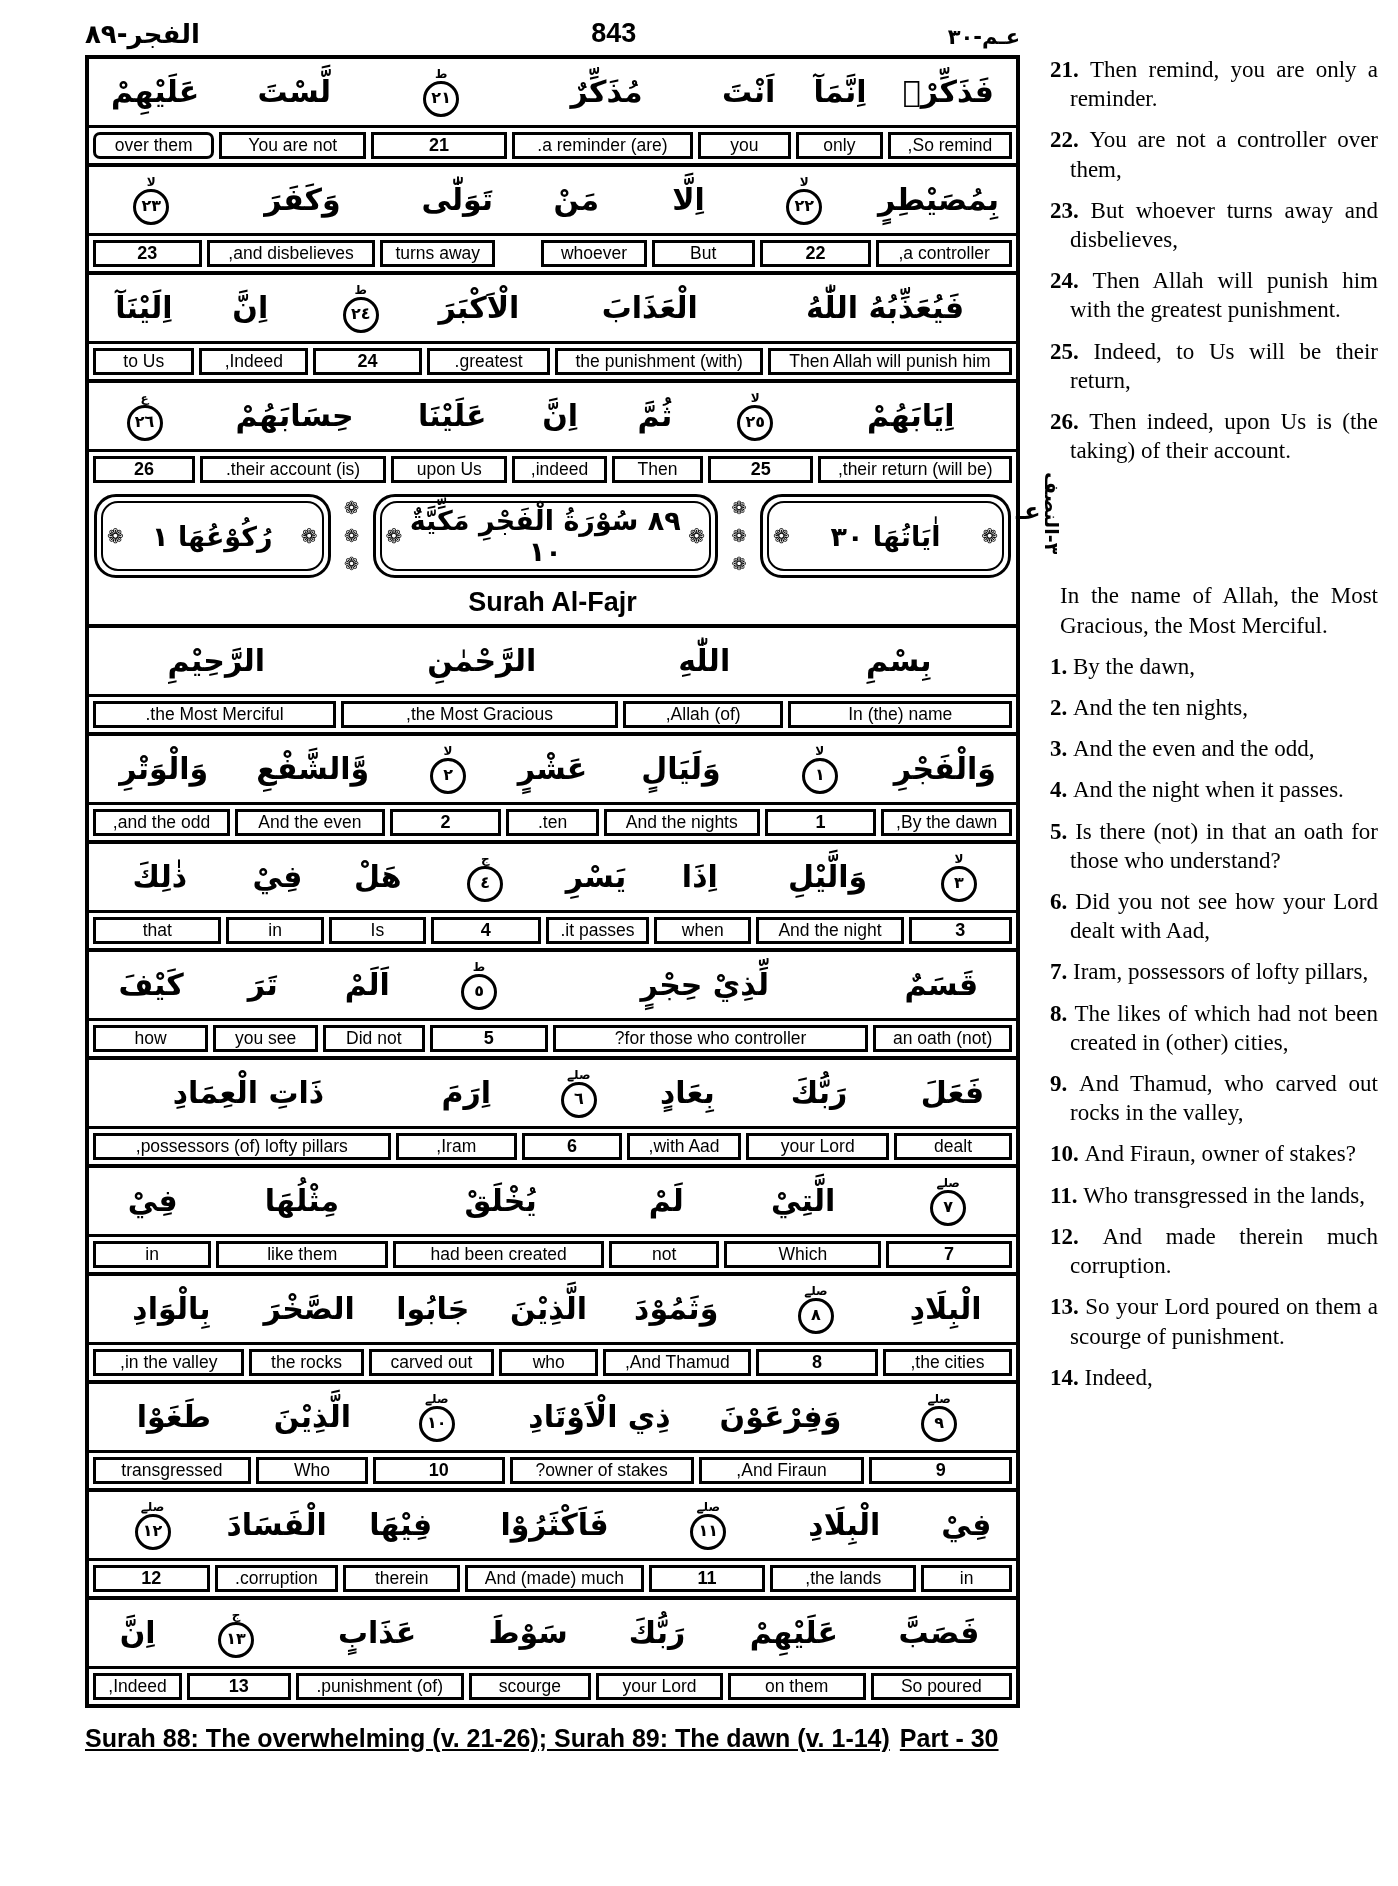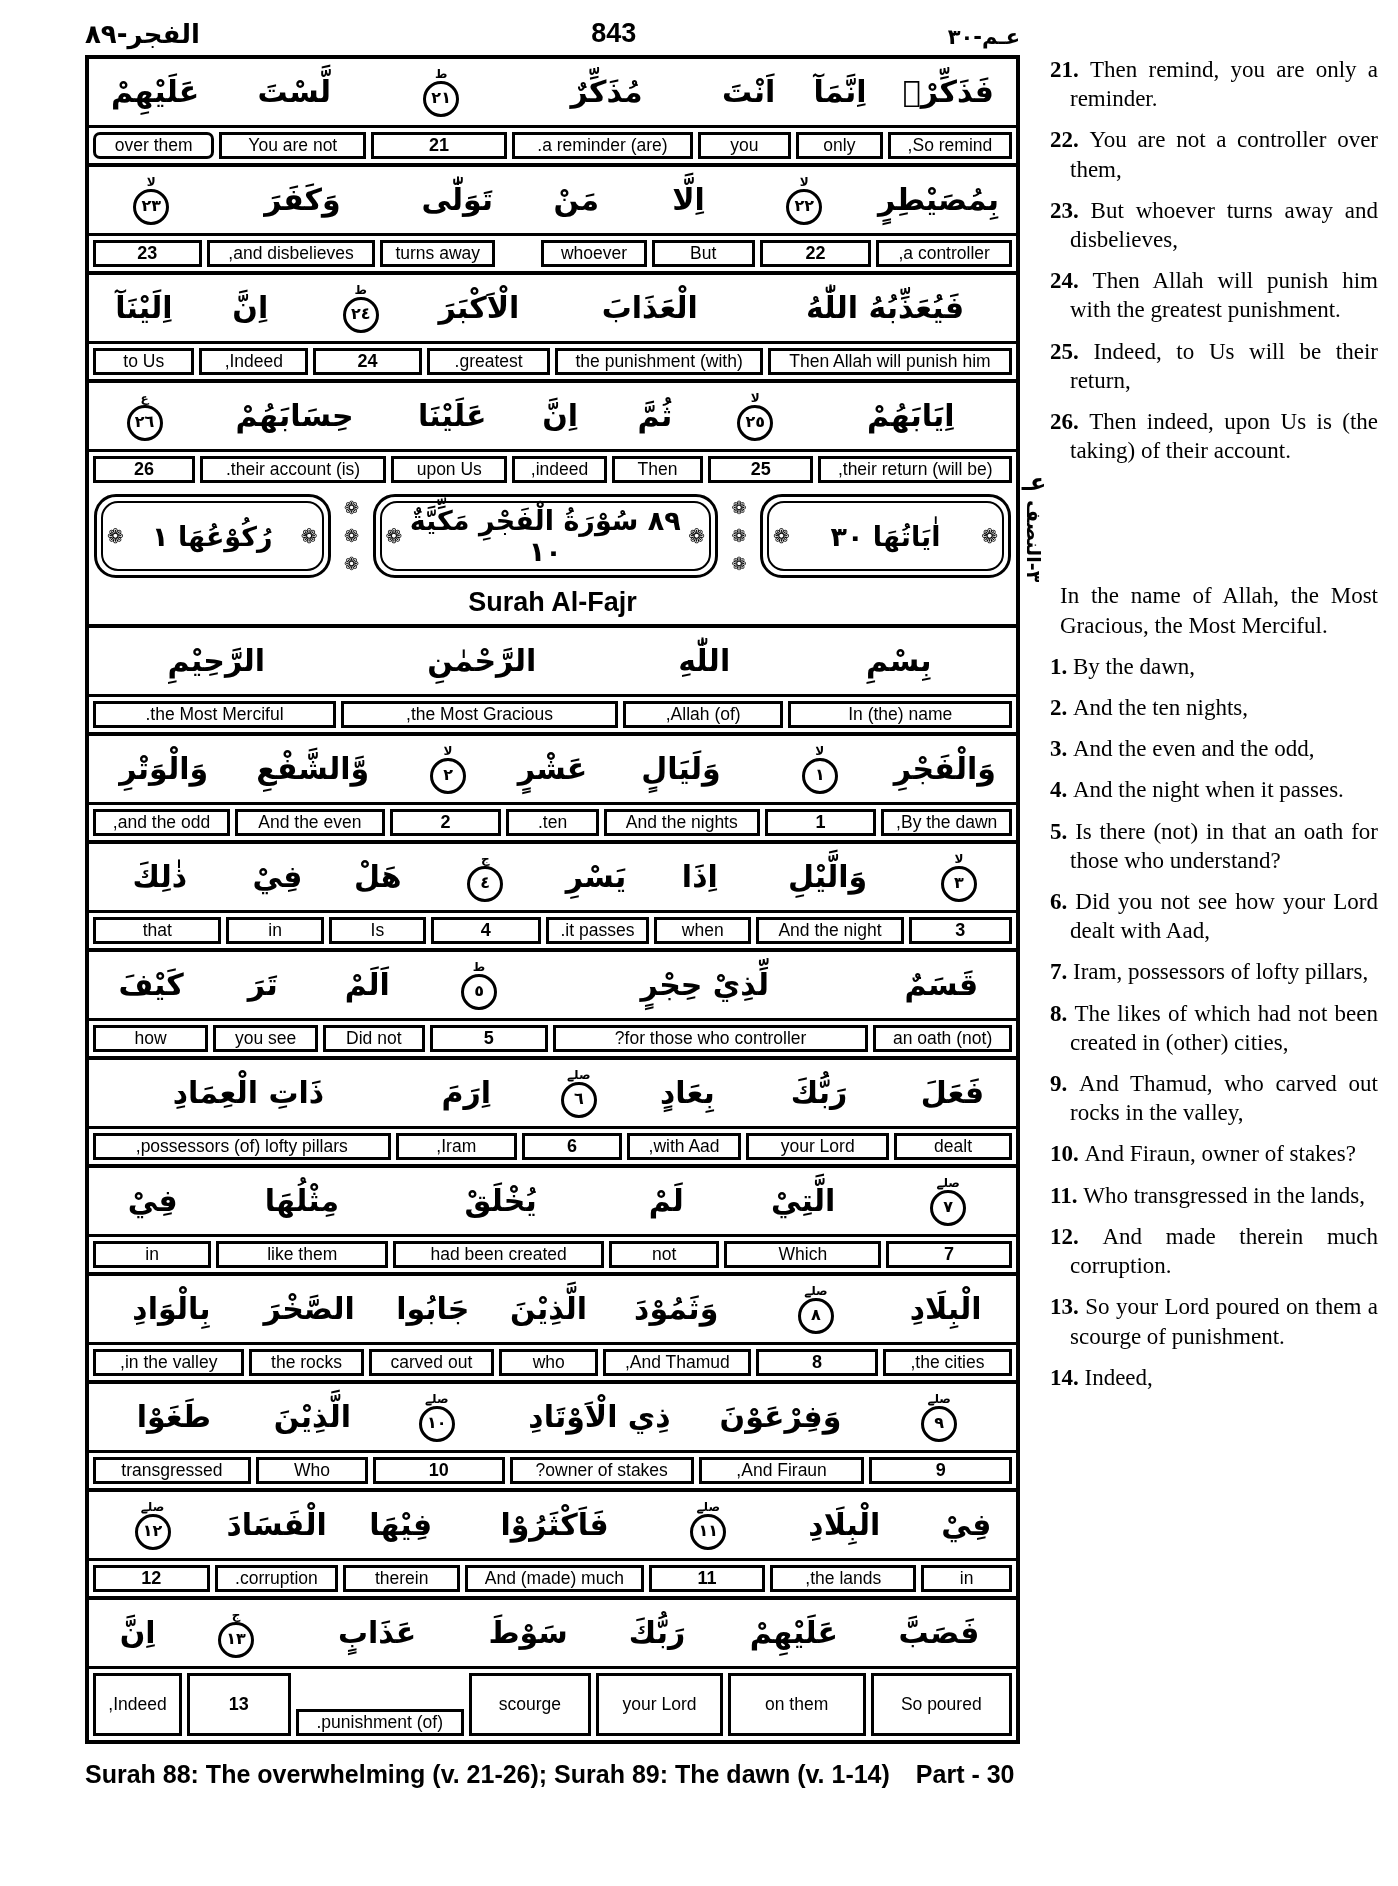--- a/index.html
+++ b/index.html
@@ -40,26 +40,26 @@
   .banner-divider{display:flex;flex-direction:column;justify-content:space-around;align-items:center;width:30px;}
   .banner-divider span{font-size:18px;line-height:1;}
   .surah-title{text-align:center;font-weight:bold;font-size:27px;padding:2px 0 6px 0;border-bottom:4px solid #000;}
   
   .sidebar{flex:1;padding:0 20px 0 30px;font-family:"Liberation Serif",serif;font-size:23px;
            line-height:1.27;text-align:justify;}
   .sb-item{margin:0 0 12px 0;padding-left:20px;text-indent:-20px;}
   .sb-num{font-weight:bold;}
   .bismillah{margin-top:116px;padding-left:10px;text-indent:0;}
   
-  .margin-marker{position:absolute;left:1016px;top:468px;width:36px;display:flex;flex-direction:column;
+  .margin-marker{position:absolute;left:1016px;top:468px;width:36px;display:flex;flex-direction:row;
                  align-items:center;font-family:"DejaVu Sans",sans-serif;font-weight:bold;z-index:2;}
   .marker-top{font-size:24px;direction:rtl;}
   .marker-vertical{writing-mode:vertical-rl;font-size:19px;direction:rtl;margin-top:4px;letter-spacing:2px;}
   
-  .page-footer{margin:16px 0 0 85px;font-weight:bold;font-size:25px;display:flex;gap:26px;}
+  .page-footer{margin:16px 0 0 85px;font-weight:bold;font-size:25px;display:flex;gap:10px;text-decoration:underline;}
 </style>
 </head>
 <body>
 
 <div class="page">
 
 
   <div class="page-head">
     <div class="head-ar left">الفجر-٨٩</div>
     <div class="head-num">843</div>
@@ -414,21 +414,21 @@
                 <span class="vmark">ج</span>
                 <span class="vcircle">١٣</span>
               </div>
               <div class="ar-cell" style="flex: 1.05 1 0%;">اِنَّ</div>
             </div>
             <div class="en-row">
               <div class="en-box" style="flex: 1.75 1 0%;">So poured</div>
               <div class="en-box" style="flex: 1.7 1 0%;">on them</div>
               <div class="en-box" style="flex: 1.55 1 0%;">your Lord</div>
               <div class="en-box" style="flex: 1.5 1 0%;">scourge</div>
-              <div class="en-box" style="flex: 2.1 1 0%; margin-top: 36px;">(of) punishment.</div>
+              <div class="en-box" style="flex: 2.1 1 0%;">(of) punishment.</div>
               <div class="en-box num-box" style="flex: 1.25 1 0%;">13</div>
               <div class="en-box" style="flex: 1.05 1 0%;">Indeed,</div>
             </div>
           </div>
         </div>
     </div>
 
     <div class="sidebar">
       <div>
           <p class="sb-item"><span class="sb-num">21. </span>Then remind, you are only a reminder.</p>

